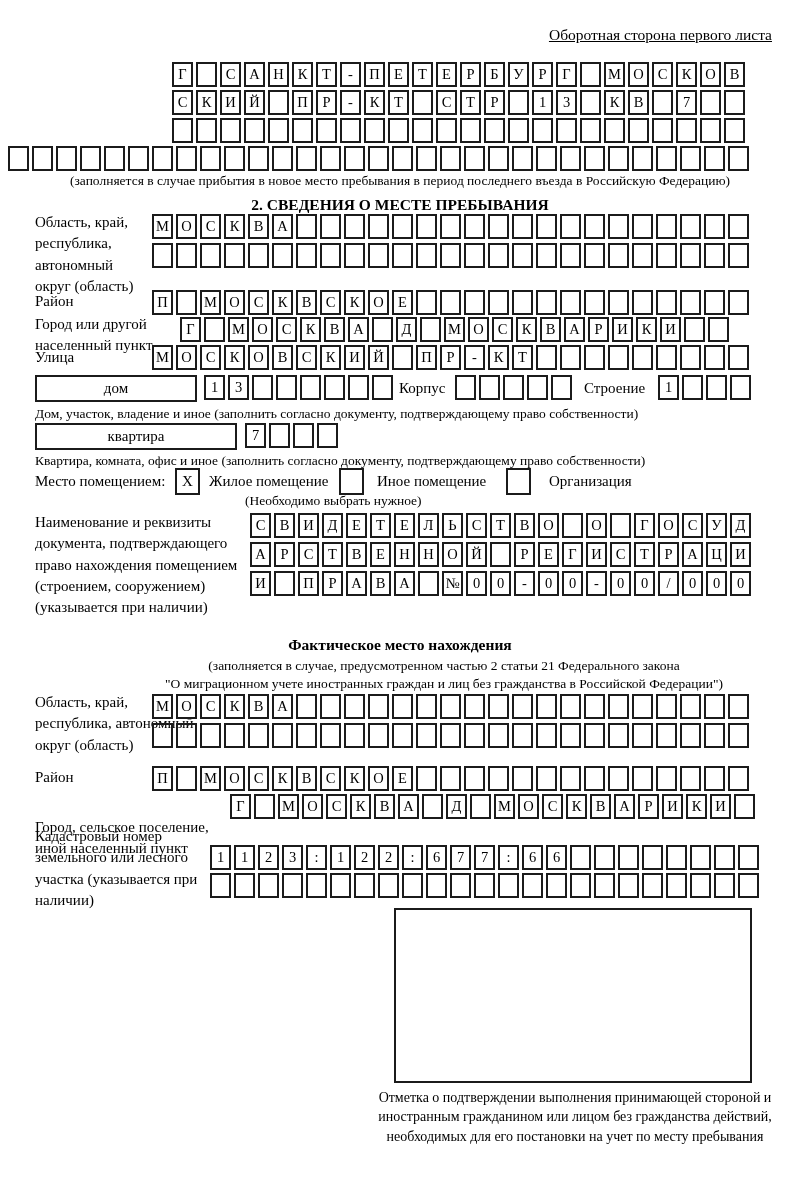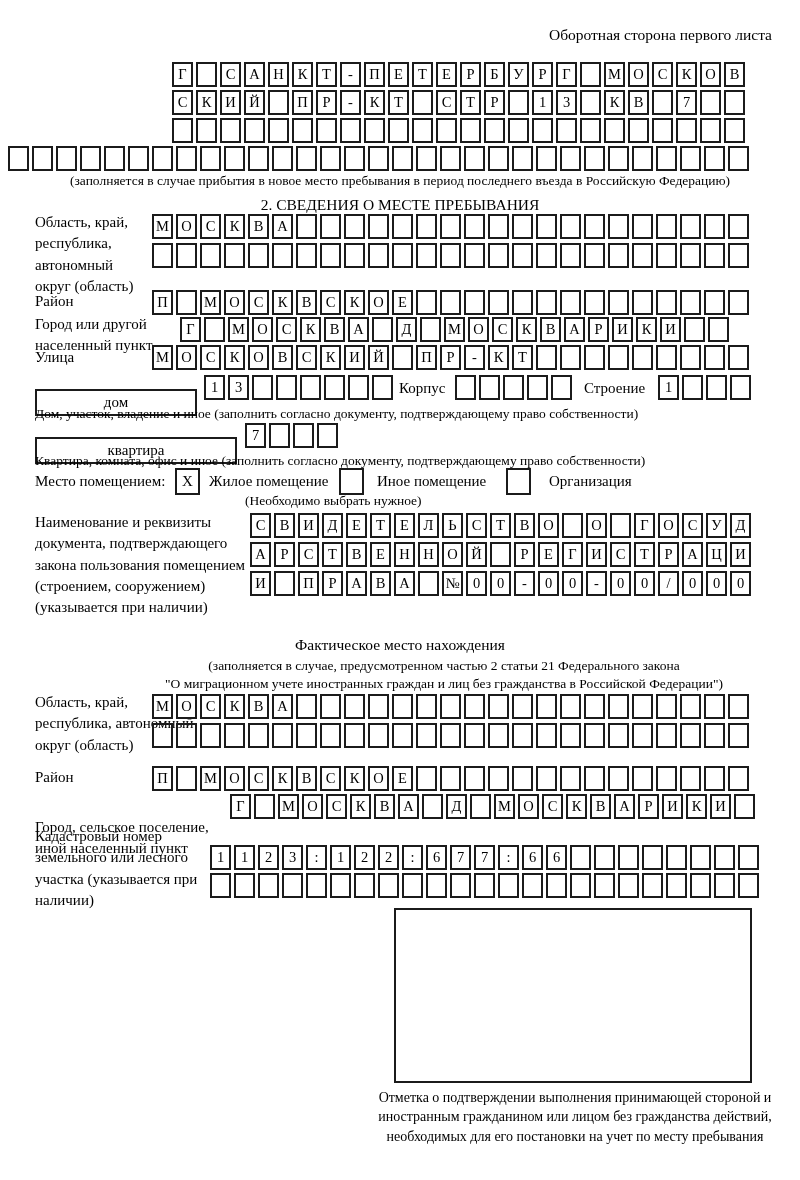--- a/index.html
+++ b/index.html
@@ -1,28 +1,28 @@
 <!DOCTYPE html>
 <html><head>
 <meta charset="utf-8">
 <style>
   html,body{margin:0;padding:0;background:#fff;}
   .page{position:relative;width:800px;height:1180px;background:#ffffff;color:#000;
         font-family:"Liberation Serif","DejaVu Serif",serif;overflow:hidden;}
-  .hdr-note{position:absolute;top:26px;right:28px;font-size:15.5px;}
+  .hdr-note{position:absolute;top:26px;right:28px;font-size:15.5px;text-decoration:underline;}
   .label{position:absolute;font-size:15px;line-height:1.42;}
   .cellrow{position:absolute;display:flex;gap:3px;}
   .cell{width:21px;height:25px;border:2px solid #1b1b1b;box-sizing:border-box;flex:0 0 auto;
         display:flex;align-items:center;justify-content:center;font-size:14.5px;line-height:1;}
   .note{position:absolute;left:0;width:100%;text-align:center;font-size:13.5px;}
-  .title{position:absolute;left:0;width:100%;text-align:center;font-size:15.5px;font-weight:normal;}
+  .title{position:absolute;left:0;width:100%;text-align:center;font-size:15.5px;font-weight:bold;}
   .subtitle{position:absolute;left:0;width:100%;text-align:center;font-size:13.5px;margin-left:44px;}
   .caption{position:absolute;font-size:13.5px;}
   .widebox{position:absolute;height:27px;border:2px solid #1b1b1b;box-sizing:border-box;
-           display:flex;align-items:center;justify-content:center;font-size:15px;margin-top:14px;}
+           display:flex;align-items:center;justify-content:center;font-size:15px;}
   .checkbox{position:absolute;width:25px;height:27px;border:2px solid #1b1b1b;box-sizing:border-box;
             display:flex;align-items:center;justify-content:center;font-size:15px;}
   .stamp-box{position:absolute;left:394px;top:908px;width:358px;height:175px;
              border:2px solid #1b1b1b;box-sizing:border-box;background:#fff;}
   .stamp-caption{position:absolute;left:355px;top:1088px;width:440px;text-align:center;
                  font-size:14px;line-height:1.38;}
 </style>
 </head>
 <body>
 
@@ -325,21 +325,21 @@
 
   <div class="label" style="left:35px;top:471px">Место помещением:</div>
   <div class="checkbox" style="left:175px;top:468px">X</div>
   <div class="label" style="left:209px;top:471px">Жилое помещение</div>
   <div class="checkbox" style="left:339px;top:468px"></div>
   <div class="label" style="left:377px;top:471px">Иное помещение</div>
   <div class="checkbox" style="left:506px;top:468px"></div>
   <div class="label" style="left:549px;top:471px">Организация</div>
   <div class="caption" style="left:245px;top:493px">(Необходимо выбрать нужное)</div>
 
-  <div class="label" style="left:35px;top:512px;width:218px">Наименование и реквизиты документа, подтверждающего закона пользования помещением (строением, сооружением) (указывается при наличии)</div>
+  <div class="label" style="left:35px;top:512px;width:218px">Наименование и реквизиты документа, подтверждающего право нахождения помещением (строением, сооружением) (указывается при наличии)</div>
   <div class="cellrow" style="left:250px;top:513px">
       <span class="cell">С</span>
       <span class="cell">В</span>
       <span class="cell">И</span>
       <span class="cell">Д</span>
       <span class="cell">Е</span>
       <span class="cell">Т</span>
       <span class="cell">Е</span>
       <span class="cell">Л</span>
       <span class="cell">Ь</span>

